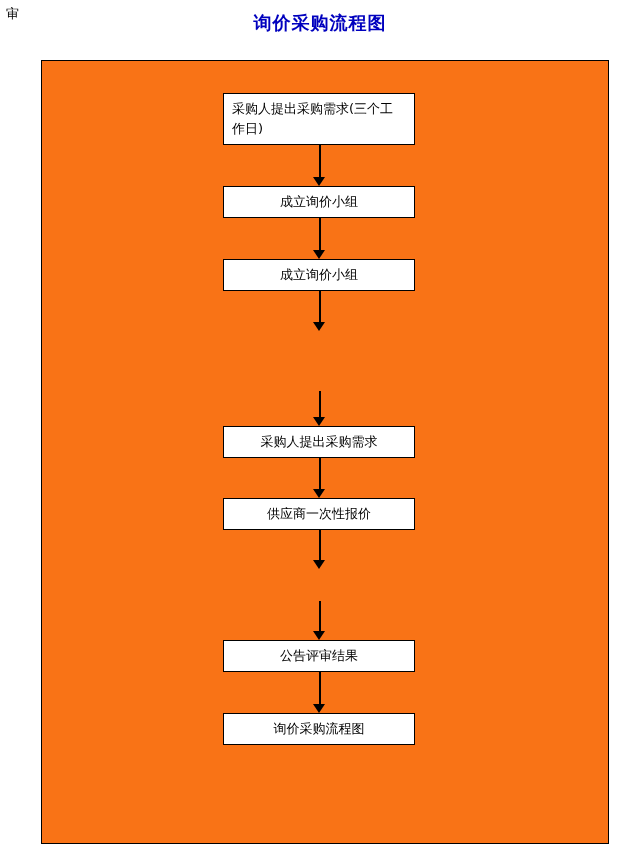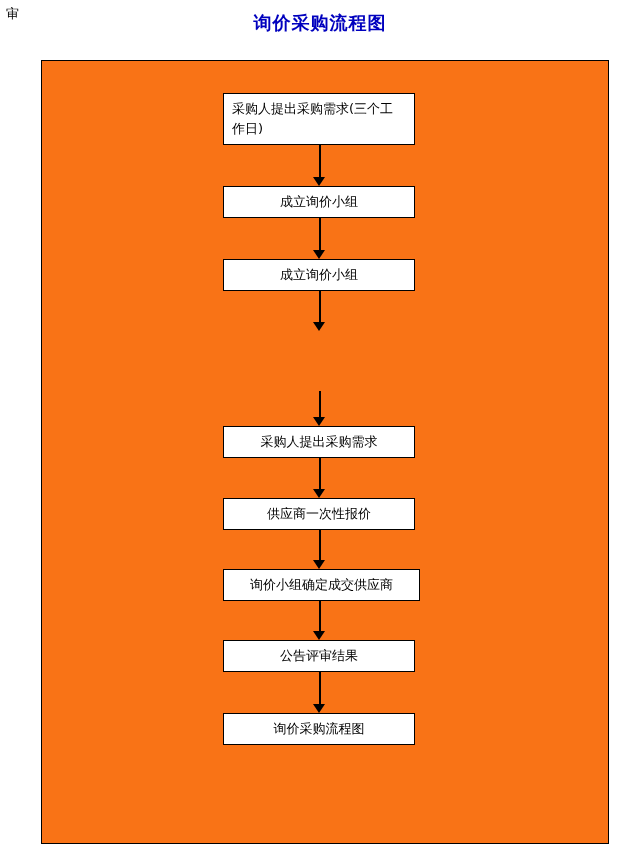--- a/index.html
+++ b/index.html
@@ -161,23 +161,20 @@
       </div>
       <div class="node center" style="left: 181px; top: 198px; width: 192px; height: 32px;">
         <span class="node-label">成立询价小组</span>
       </div>
       <div class="node center" style="left: 181px; top: 365px; width: 192px; height: 32px;">
         <span class="node-label">采购人提出采购需求</span>
       </div>
       <div class="node center" style="left: 181px; top: 437px; width: 192px; height: 32px;">
         <span class="node-label">供应商一次性报价</span>
       </div>
-      <div class="node center" style="left: 181px; top: 508px; width: 197px; height: 32px;">
-        <span class="node-label">询价小组确定成交供应商</span>
-      </div>
       <div class="node center" style="left: 181px; top: 579px; width: 192px; height: 32px;">
         <span class="node-label">公告评审结果</span>
       </div>
       <div class="node center" style="left: 181px; top: 652px; width: 192px; height: 32px;">
         <span class="node-label">询价采购流程图</span>
       </div>
     </div>
 </div>
 
 </body></html>

